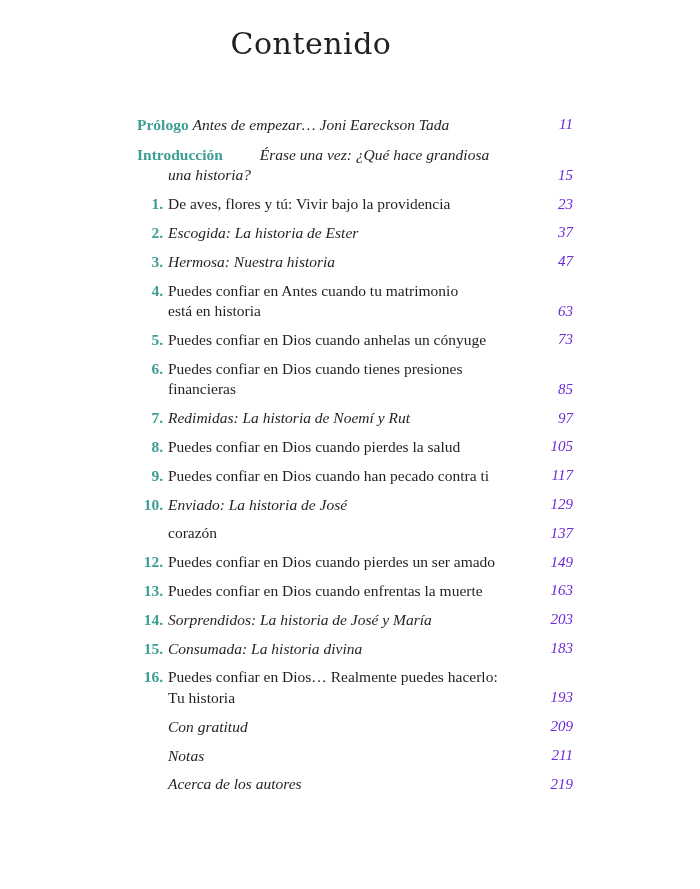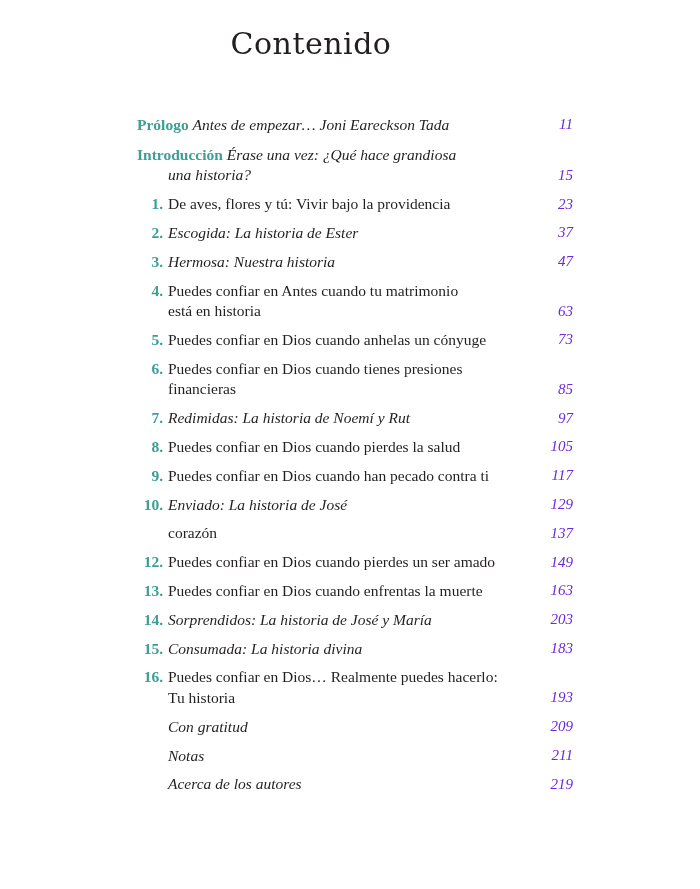--- a/index.html
+++ b/index.html
@@ -126,21 +126,21 @@
 
   <div class="toc-list" id="toc-list">
       <div class="toc-entry">
         <div class="toc-line fm fm-first">
           <span style="flex: 1 1 auto; padding-right: 8px;"><span class="label">Prólogo </span><span class="text italic" style="display: inline; padding-right: 0px;">Antes de empezar… Joni Eareckson Tada</span></span>
           <span class="pg">11</span>
         </div>
       </div>
       <div class="toc-entry">
         <div class="toc-line fm fm-first">
-          <span style="flex: 1 1 auto; padding-right: 8px;"><span class="label">Introducción </span><span class="text italic" style="display: inline; padding-right: 0px;">Érase una vez: ¿Qué hace grandiosa</span></span>
+          <span style="flex: 1 1 auto; padding-right: 8px;"><span class="label">Introducción </span><span class="text italic" style="display: inline; padding-right: 0px; margin-left: 33px;">Érase una vez: ¿Qué hace grandiosa</span></span>
           <span class="pg"></span>
         </div>
         <div class="toc-line cont">
           <span class="num"></span>
           <span class="text italic">una historia?</span>
           <span class="pg">15</span>
         </div>
       </div>
       <div class="toc-entry">
         <div class="toc-line">

